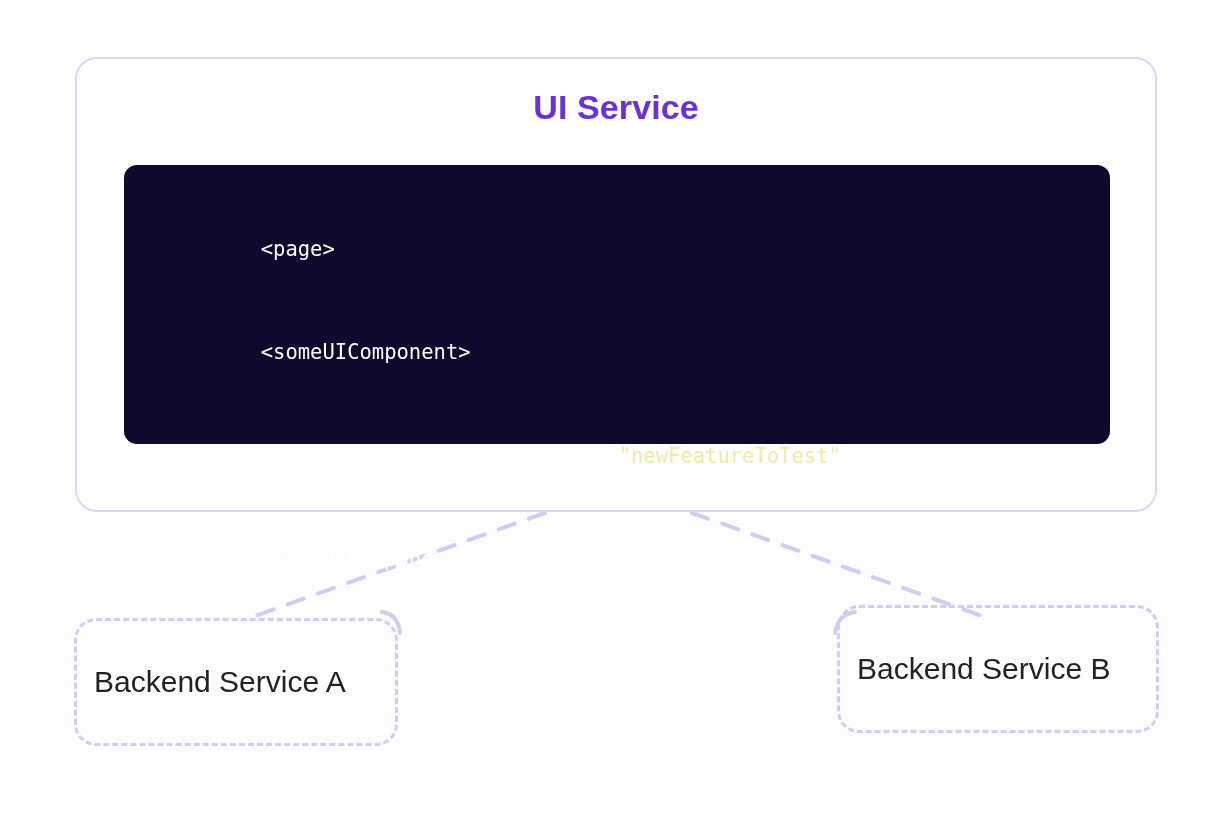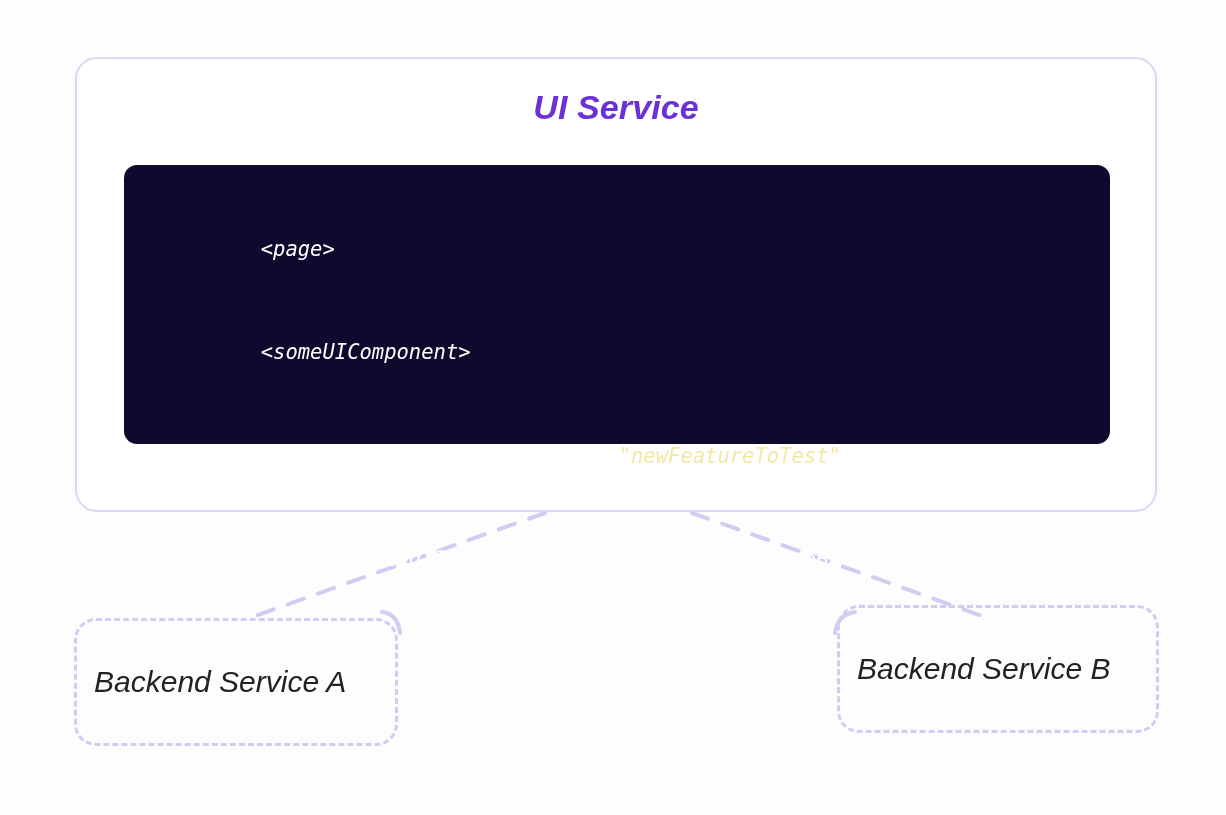--- a/index.html
+++ b/index.html
@@ -10,21 +10,20 @@
     width: 1226px;
     height: 815px;
     background: #fdfdfd;
     font-family: "Liberation Sans", sans-serif;
     overflow: hidden;
   }
   #stage {
     position: relative;
     width: 1135px;
     height: 815px;
-    font-style: italic;
   }
 
   
   #connectors {
     position: absolute;
     left: 0;
     top: 0;
     width: 1226px;
     height: 815px;
     pointer-events: none;
@@ -134,23 +133,20 @@
       <div class="code-line">
         <span>&lt;page&gt;</span><span class="tok-str"></span><span></span>
       </div>
       <div class="code-line">
         <span>&lt;someUIComponent&gt;</span><span class="tok-str"></span><span></span>
       </div>
       <div class="code-line">
         <span>    page isEnabled = useFlag(</span><span class="tok-str">"newFeatureToTest"</span><span>)</span>
       </div>
       <div class="code-line">
-        <span>    isEnabled ? &lt;callServiceA&gt; : &lt;callServiceB&gt;</span><span class="tok-str"></span><span></span>
-      </div>
-      <div class="code-line">
         <span>&lt;someUIComponent&gt;</span><span class="tok-str"></span><span></span>
       </div>
       <div class="code-line">
         <span>&lt;/page&gt;</span><span class="tok-str"></span><span></span>
       </div>
     </div>
   </div>
 
   <div class="backend-box" id="backend-a">
     <span class="backend-label">Backend Service A</span>

